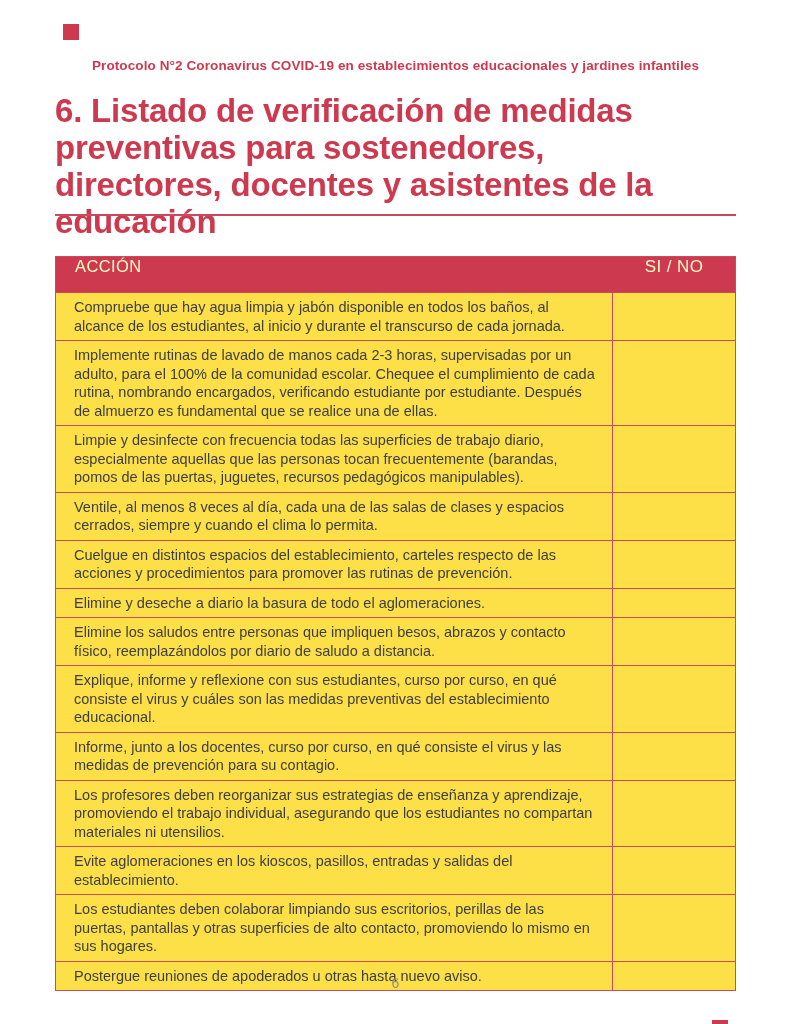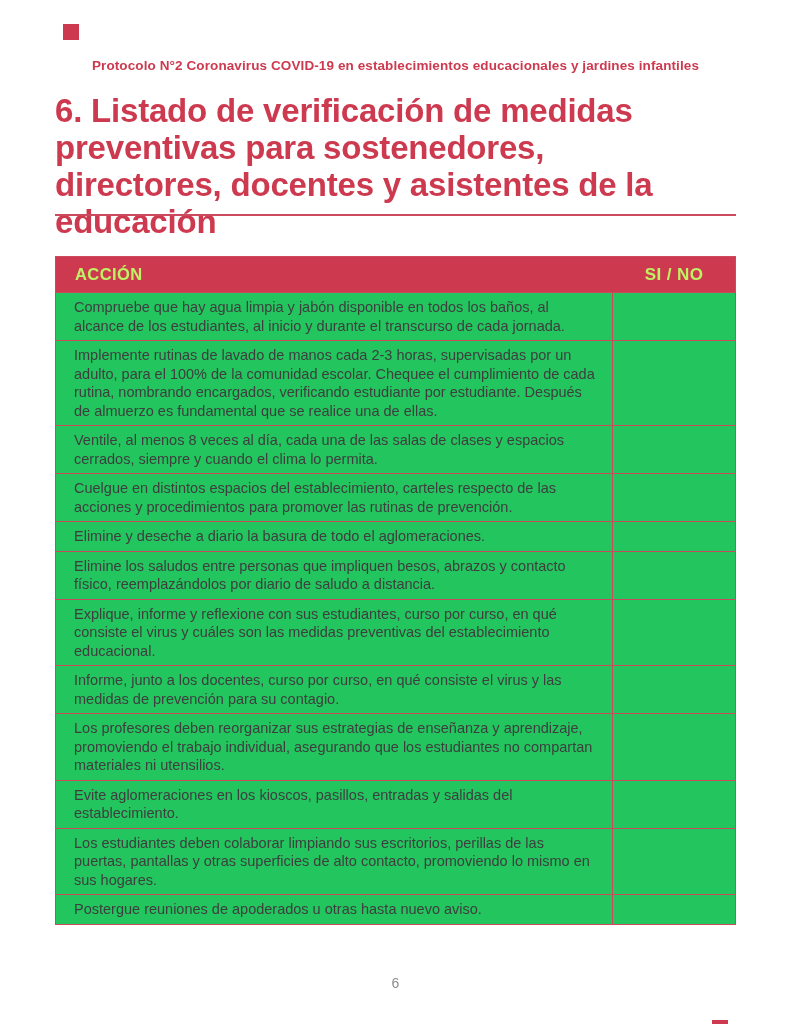--- a/index.html
+++ b/index.html
@@ -53,41 +53,40 @@
   .checklist{
     position:absolute;
     left:55px;top:238px;
     width:681px;
     border:1px solid var(--accent-light);
     background:#fff;
   }
   .thead{
     display:flex;
     background:var(--accent);
-    color:#bef264;
+    color:#fef9c3;
     height:35px;
-    align-items:center;
-    font-weight:bold;
+    font-weight:normal;
   }
   .thead .th-action{
     flex:1;
     padding-left:19px;
     font-size:16.5px;
     letter-spacing:0.4px;
   }
   .thead .th-sino{
     width:122px;
     text-align:center;
     font-size:17px;
     letter-spacing:0.4px;
   }
   .trow{
     display:flex;
     border-top:1px solid var(--accent-light);
-    background:#22c55e;
+    background:#fde047;
   }
   .trow .cell-action{
     flex:1;
     padding:5px 16px 5px 18px;
     color:var(--body-text);
     font-size:14.5px;
     line-height:18.5px;
     border-right:1px solid var(--accent-light);
   }
   .trow .cell-sino{
@@ -119,20 +118,24 @@
       <div class="th-action">ACCIÓN</div>
       <div class="th-sino">SI / NO</div>
     </div>
     <div id="table-body">
         <div class="trow">
           <div class="cell-action">Compruebe que hay agua limpia y jabón disponible en todos los baños, al alcance de los estudiantes, al inicio y durante el transcurso de cada jornada.</div>
           <div class="cell-sino"></div>
         </div>
         <div class="trow">
           <div class="cell-action">Implemente rutinas de lavado de manos cada 2-3 horas, supervisadas por un adulto, para el 100% de la comunidad escolar. Chequee el cumplimiento de cada rutina, nombrando encargados, verificando estudiante por estudiante. Después de almuerzo es fundamental que se realice una de ellas.</div>
+          <div class="cell-sino"></div>
+        </div>
+        <div class="trow">
+          <div class="cell-action">Limpie y desinfecte con frecuencia todas las superficies de trabajo diario, especialmente aquellas que las personas tocan frecuentemente (barandas, pomos de las puertas, juguetes, recursos pedagógicos manipulables).</div>
           <div class="cell-sino"></div>
         </div>
         <div class="trow">
           <div class="cell-action">Ventile, al menos 8 veces al día, cada una de las salas de clases y espacios cerrados, siempre y cuando el clima lo permita.</div>
           <div class="cell-sino"></div>
         </div>
         <div class="trow">
           <div class="cell-action">Cuelgue en distintos espacios del establecimiento, carteles respecto de las acciones y procedimientos para promover las rutinas de prevención.</div>
           <div class="cell-sino"></div>
         </div>

